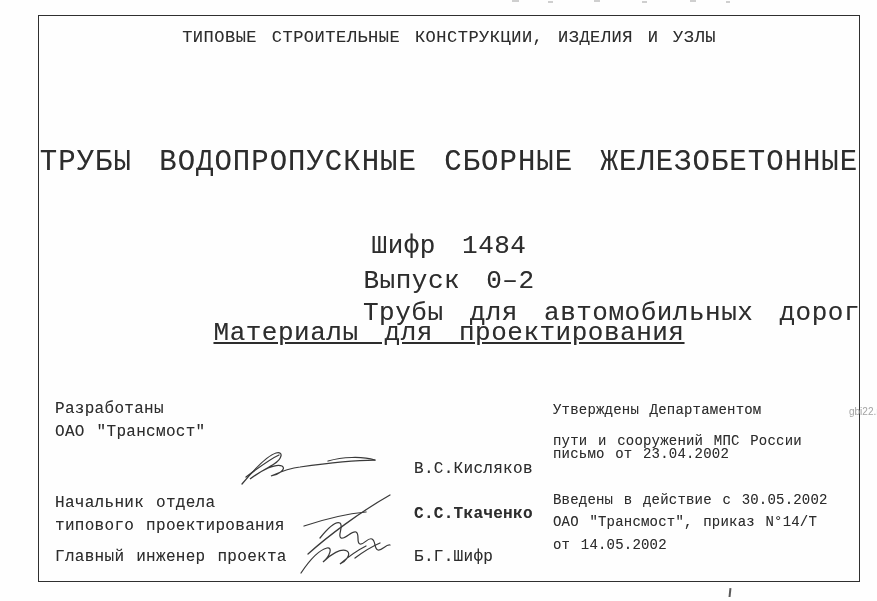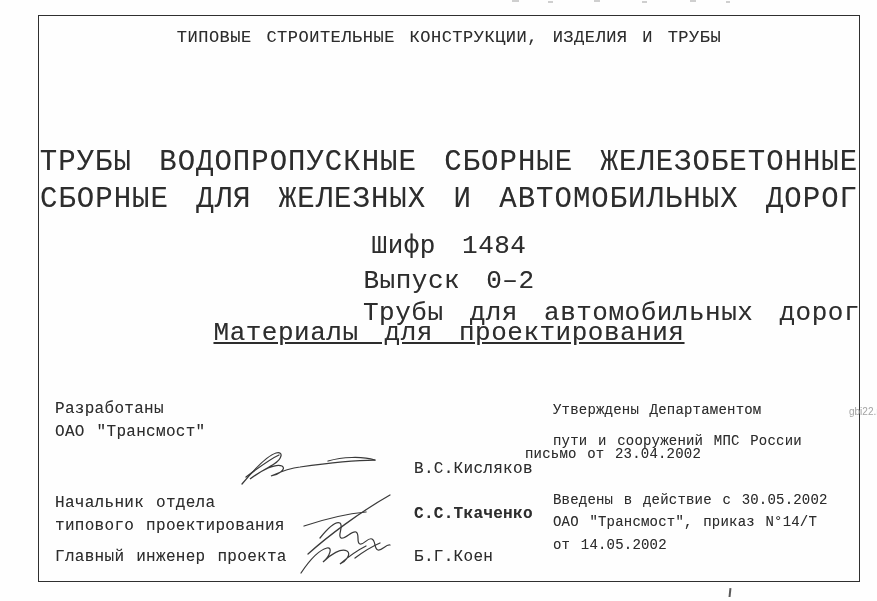--- a/index.html
+++ b/index.html
@@ -61,24 +61,23 @@
 
   <div class="frame"></div>
 
   <div class="speck sp1"></div>
   <div class="speck sp2"></div>
   <div class="speck sp3"></div>
   <div class="speck sp4"></div>
   <div class="speck sp5"></div>
   <div class="speck sp6"></div>
 
-  <div class="line centered hdr">ТИПОВЫЕ СТРОИТЕЛЬНЫЕ КОНСТРУКЦИИ, ИЗДЕЛИЯ И ТРУБЫ</div>
+  <div class="line centered hdr">ТИПОВЫЕ СТРОИТЕЛЬНЫЕ КОНСТРУКЦИИ, ИЗДЕЛИЯ И УЗЛЫ</div>
 
   <div class="line centered title t1">ТРУБЫ ВОДОПРОПУСКНЫЕ СБОРНЫЕ ЖЕЛЕЗОБЕТОННЫЕ</div>
-  <div class="line centered title t2">СБОРНЫЕ ДЛЯ ЖЕЛЕЗНЫХ И АВТОМОБИЛЬНЫХ ДОРОГ</div>
 
   <div class="line centered mid m1">Шифр 1484</div>
   <div class="line centered mid m2">Выпуск 0–2</div>
   <div class="line centered mid m3">Трубы для автомобильных дорог</div>
   <div class="line centered mid m4">Материалы для проектирования</div>
 
   <div class="line small" style="left:55px; top:400px;">Разработаны</div>
   <div class="line small" style="left:55px; top:423px;">ОАО "Трансмост"</div>
 
   <div class="line small" style="left:55px; top:494px;">Начальник отдела</div>
@@ -97,25 +96,25 @@
     <path d="M20 48 C 28 38, 36 31, 40 33 C 44 36, 37 46, 41 48 C 45 50, 52 40, 56 42 C 60 44, 56 53, 60 54 C 64 55, 68 47, 72 49 C 76 51, 74 59, 78 60 C 82 61, 86 54, 90 55"></path>
   </svg>
 
   <svg class="sig" style="left:295px; top:539px;" width="88" height="40" viewBox="0 0 88 40">
     <path d="M6 34 C 14 22, 24 11, 32 9 C 38 8, 35 17, 28 23 C 36 15, 46 9, 52 12 C 57 15, 50 23, 45 25 C 53 18, 63 11, 71 7"></path>
     <path d="M60 19 C 68 13, 78 7, 85 4"></path>
   </svg>
 
   <div class="line small" style="left:414px; top:460px;">В.С.Кисляков</div>
   <div class="line small" style="left:414px; top:505px;font-weight:bold;">С.С.Ткаченко</div>
-  <div class="line small" style="left:414px; top:548px;">Б.Г.Коен</div>
+  <div class="line small" style="left:414px; top:548px;">Б.Г.Шифр</div>
 
   <div class="line rsmall" style="left:553px; top:402px;">Утверждены Департаментом</div>
   <div class="line rsmall" style="left:553px; top:433px;">пути и сооружений МПС России</div>
-  <div class="line rsmall" style="left:525px; top:446px;text-align:center;">письмо от 23.04.2002</div>
+  <div class="line rsmall" style="left:553px; top:446px;text-align:center;">письмо от 23.04.2002</div>
 
   <div class="line rsmall" style="left:553px; top:492px;">Введены в действие с 30.05.2002</div>
   <div class="line rsmall" style="left:553px; top:514px;">ОАО "Трансмост", приказ N°14/Т</div>
   <div class="line rsmall" style="left:553px; top:537px;">от 14.05.2002</div>
 
   <div class="watermark">gbi22.ru</div>
 
   <div class="tick"></div>
 
 </div>

